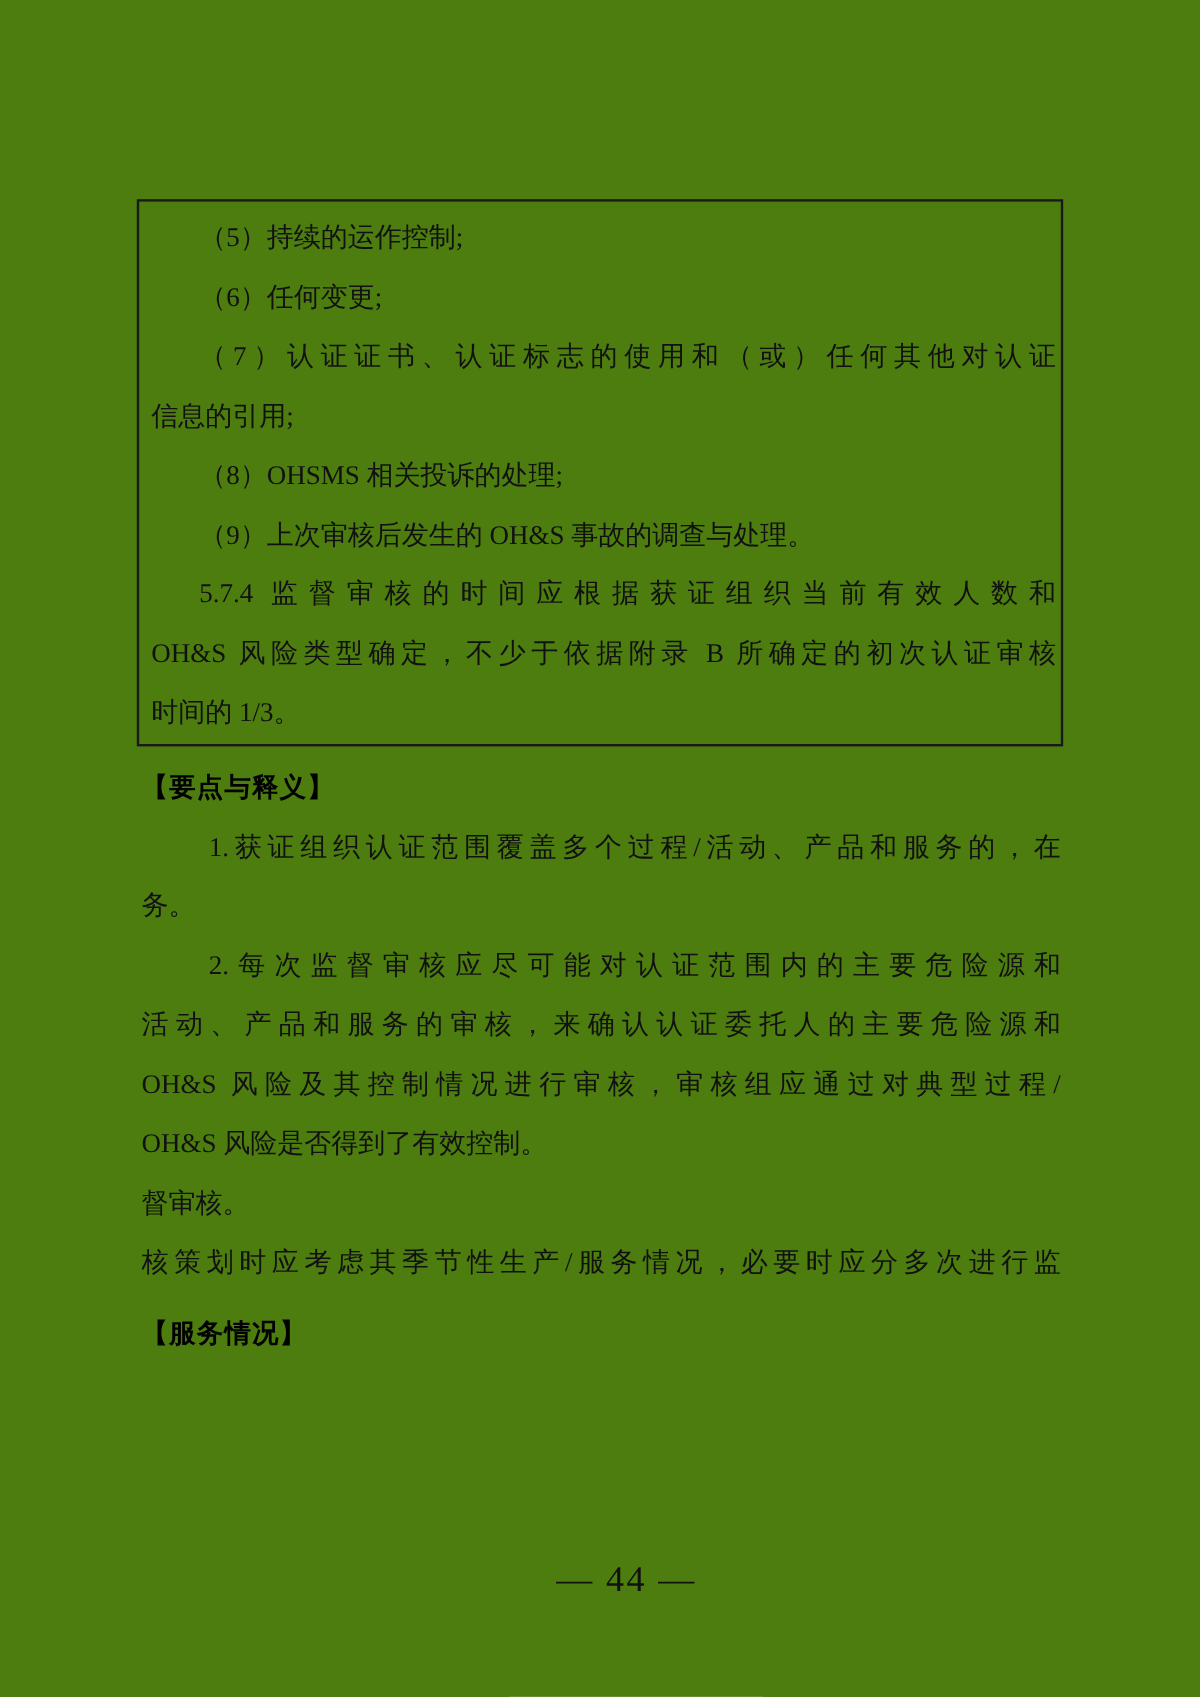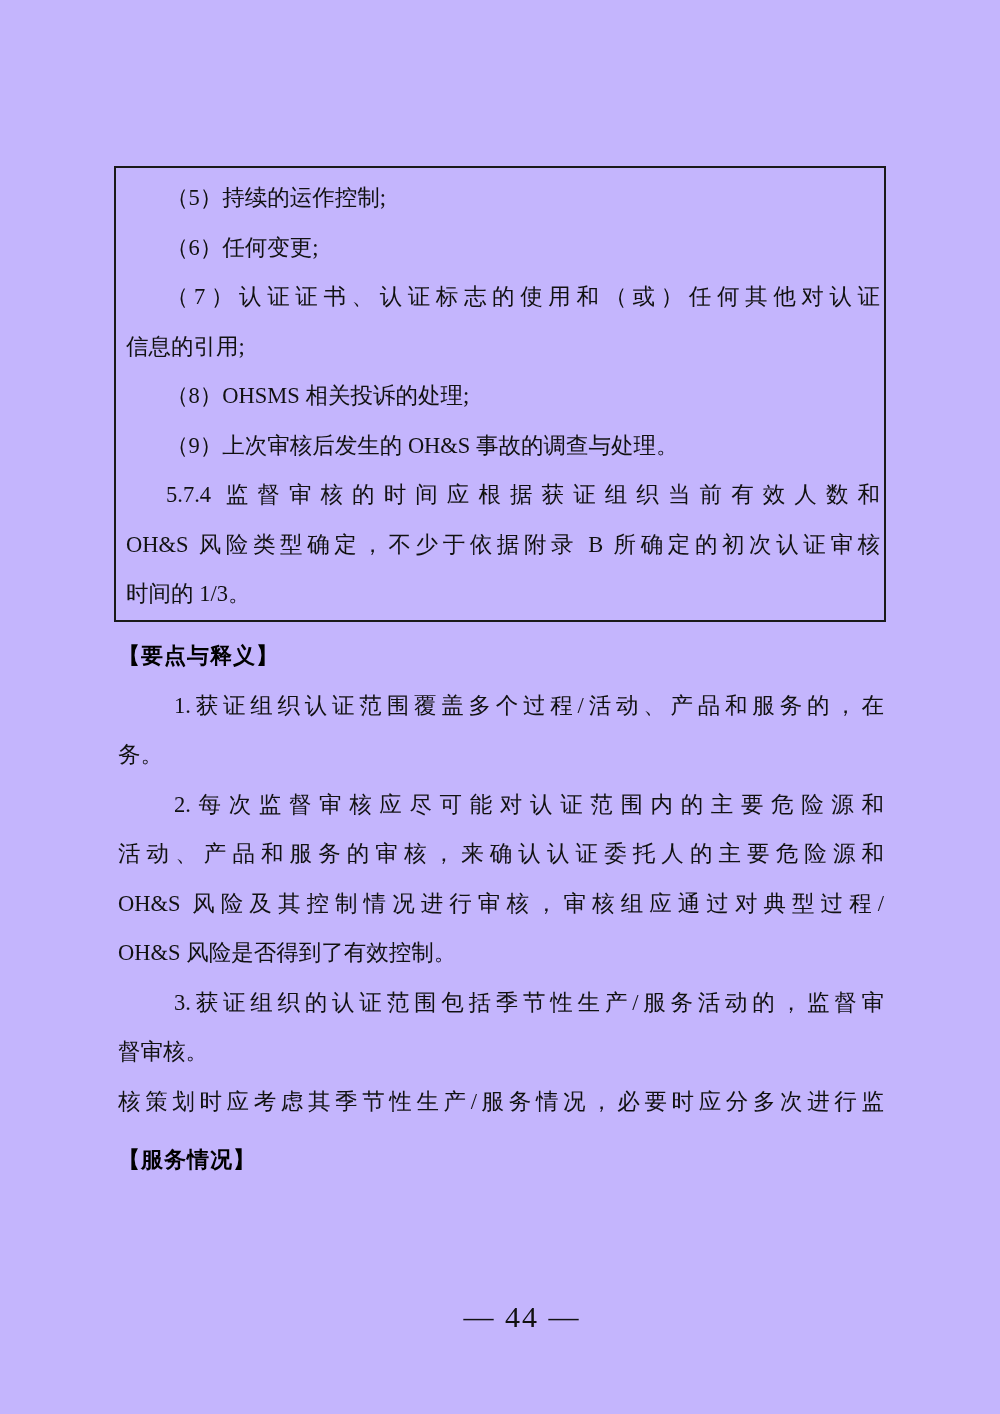--- a/index.html
+++ b/index.html
@@ -5,21 +5,21 @@
   html, body { margin: 0; padding: 0; }
   body {
     width: 1000px; height: 1414px;
     background: #ffffff;
     font-family: "Liberation Serif", "DejaVu Serif", serif;
     color: #111111;
   }
   .page {
     position: relative;
     width: 1000px; height: 1414px;
-    background: #c4b5fd;
+    background: #4d7c0f;
     overflow: hidden;
   }
   
   .clause-box {
     position: absolute;
     left: 114px; top: 166px;
     width: 772px; height: 456px;
     border: 2px solid #1a1a1a;
     box-sizing: border-box;
     padding: 5px 4px 0 10px;
@@ -98,21 +98,20 @@
     </div>
 
     <div class="para">
       <div class="line ind j">2.每次监督审核应尽可能对认证范围内的主要危险源和</div>
       <div class="line j">活动、产品和服务的审核，来确认认证委托人的主要危险源和</div>
       <div class="line j">OH&amp;S 风险及其控制情况进行审核，审核组应通过对典型过程/</div>
       <div class="line">OH&amp;S 风险是否得到了有效控制。</div>
     </div>
 
     <div class="para">
-      <div class="line ind j">3.获证组织的认证范围包括季节性生产/服务活动的，监督审</div>
       <div class="line">督审核。</div>
       <div class="line j">核策划时应考虑其季节性生产/服务情况，必要时应分多次进行监</div>
     </div>
 
     <div class="sec-heading second">【服务情况】</div>
   </div>
 
   <div class="footer">
     <span class="page-number">— 44 —</span>
   </div>

